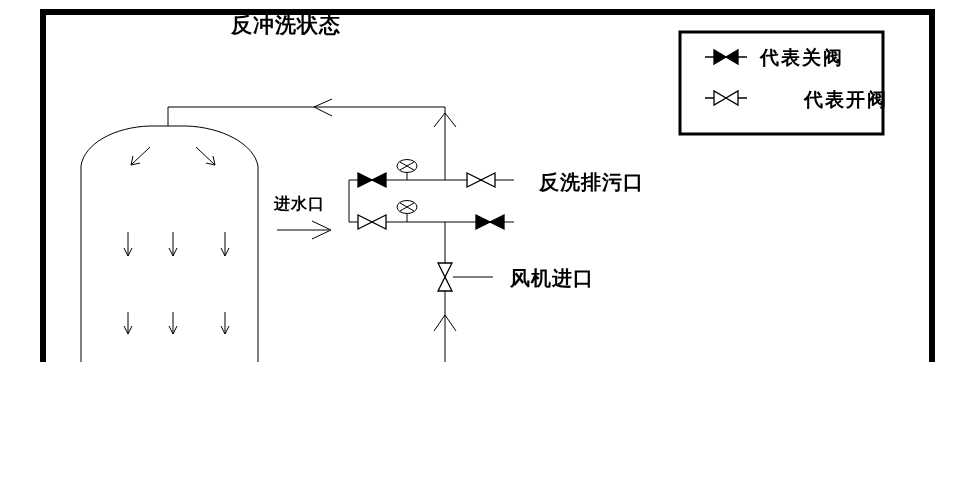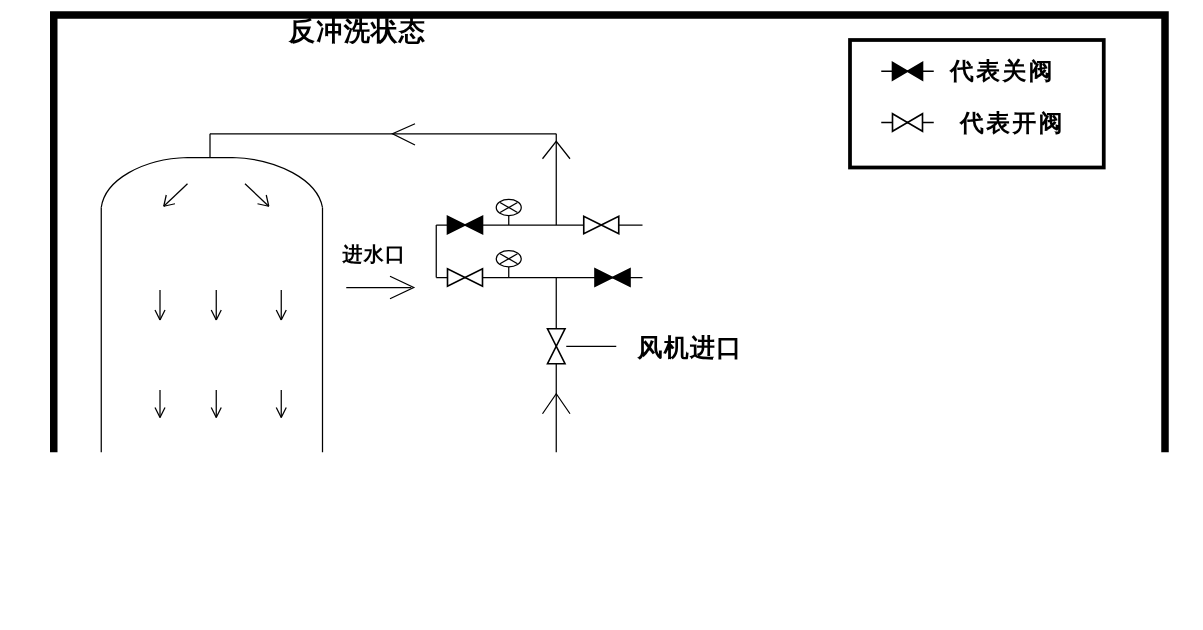--- a/index.html
+++ b/index.html
@@ -18,21 +18,21 @@
     color: #000000;
     font-weight: bold;
     white-space: nowrap;
     line-height: 1;
   }
   .t-title  { left: 231px; top: 15px;  font-size: 21px; letter-spacing: 1px; }
   .t-drain  { left: 539px; top: 172px; font-size: 20px; letter-spacing: 1px; }
   .t-inlet  { left: 274px; top: 196px; font-size: 16px; letter-spacing: 1px; }
   .t-fan    { left: 510px; top: 268px; font-size: 20px; letter-spacing: 1px; }
   .t-leg1   { left: 760px; top: 48px;  font-size: 19px; letter-spacing: 2px; }
-  .t-leg2   { left: 768px; top: 90px;  font-size: 19px; letter-spacing: 2px; }
+  .t-leg2   { left: 804px; top: 90px;  font-size: 19px; letter-spacing: 2px; }
 </style>
 </head>
 <body>
 
 <div class="canvas">
 
   <svg width="962" height="504" viewBox="0 0 962 504">
 
     <rect x="43" y="12" width="889" height="463" fill="none" stroke="#000" stroke-width="6"></rect>
 
@@ -181,18 +181,19 @@
       <g>
         <ellipse cx="407" cy="207" rx="10" ry="6.5"></ellipse>
         <line x1="400" y1="203" x2="414" y2="211"></line>
         <line x1="400" y1="211" x2="414" y2="203"></line>
         <line x1="407" y1="213.5" x2="407" y2="222"></line>
       </g>
     </g>
   </svg>
 
   <div class="t t-title">反冲洗状态</div>
+  <div class="t t-drain">反洗排污口</div>
   <div class="t t-inlet">进水口</div>
   <div class="t t-fan">风机进口</div>
   <div class="t t-leg1">代表关阀</div>
   <div class="t t-leg2">代表开阀</div>
 
 </div>
 
 </body></html>

